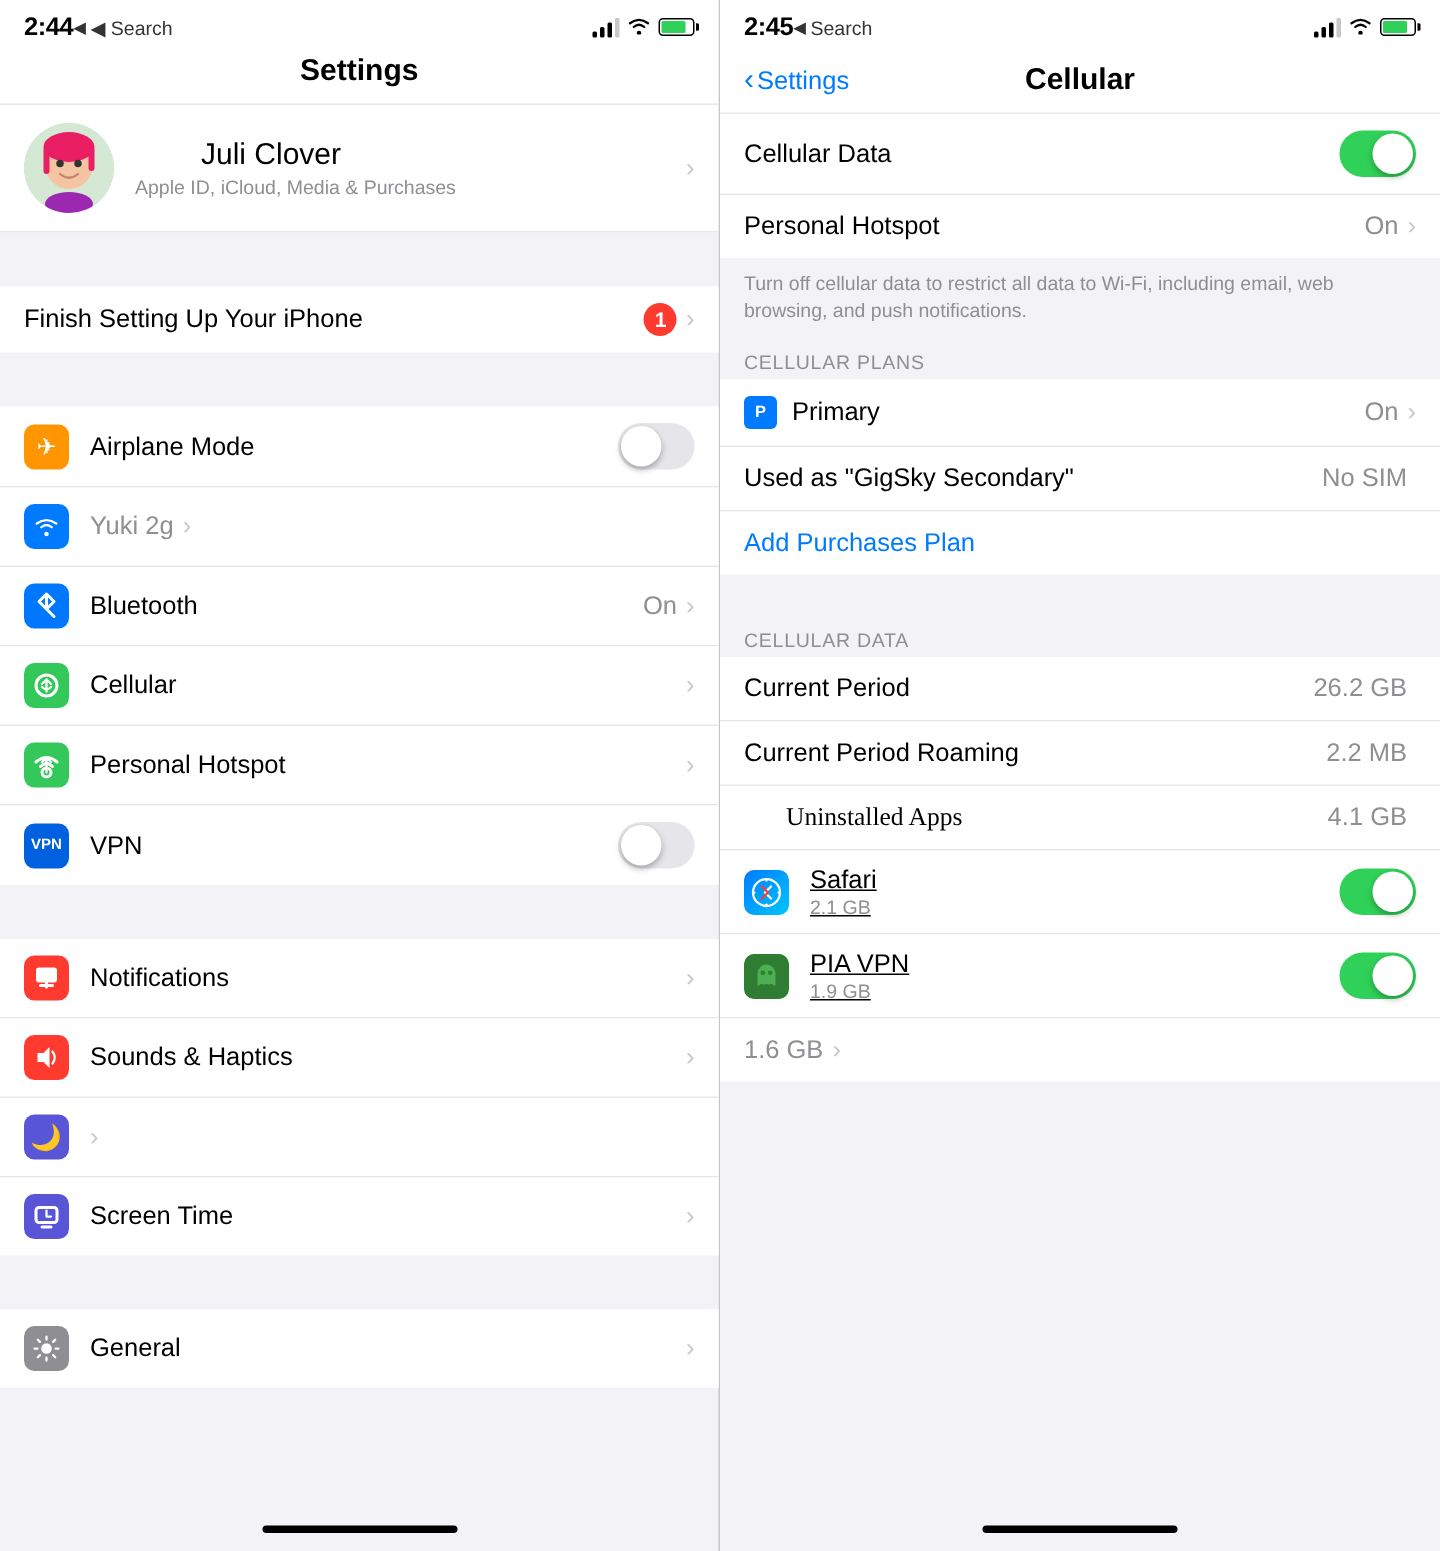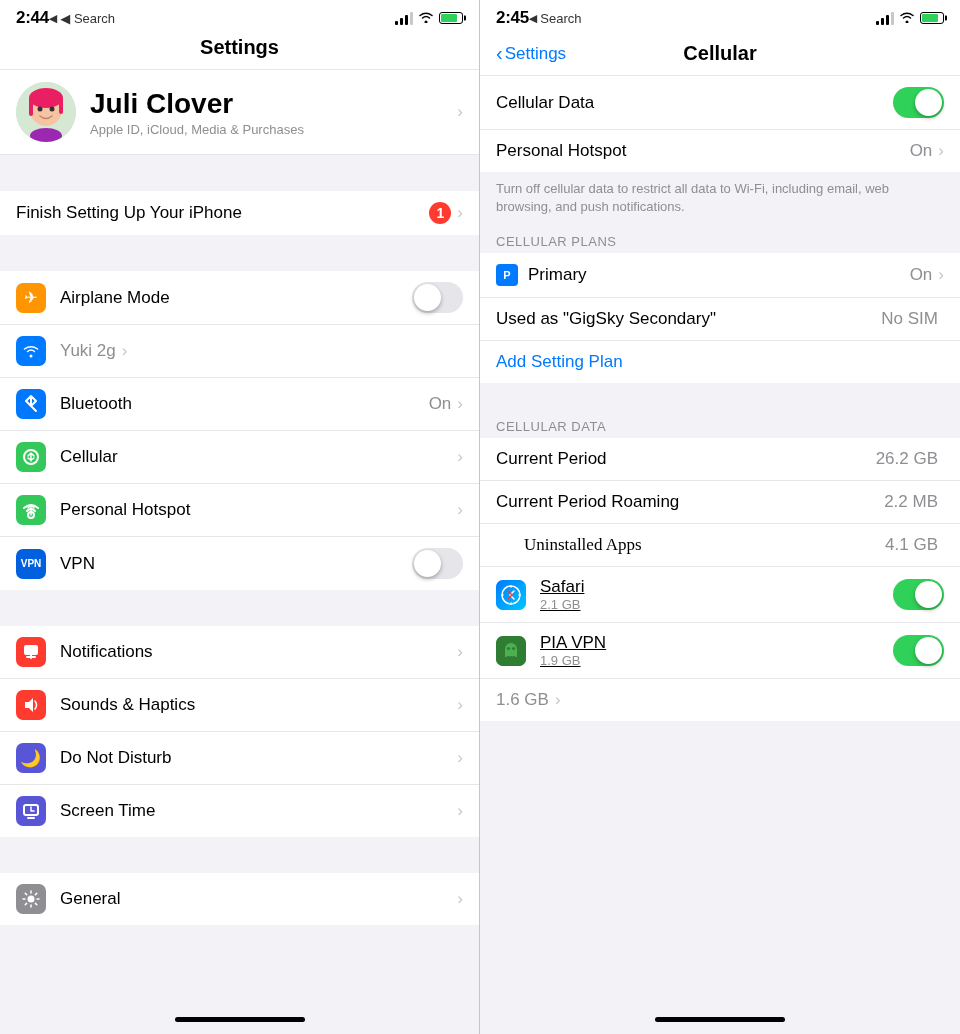--- a/index.html
+++ b/index.html
@@ -138,22 +138,23 @@
       height: 60px;
       border-radius: 50%;
       background: #c8e6c9;
       display: flex;
       align-items: center;
       justify-content: center;
       font-size: 32px;
       overflow: hidden;
     }
     .profile-text .name {
-      font-size: 28px;
-      font-weight: 700;
+      font-size: 20px;
+      font-weight: 400;
+      margin-left: 44px;
     }
     .profile-text .subtitle {
       font-size: 13px;
       color: #8e8e93;
       margin-top: 2px;
       text-align: center;
     }
     .chevron {
       color: #c7c7cc;
       font-size: 17px;
@@ -536,21 +537,20 @@
           <polygon points="3,6 7,6 11,2 11,16 7,12 3,12" fill="white"></polygon>
           <path d="M13 5 Q16 9 13 13" stroke="white" stroke-width="1.5" fill="none" stroke-linecap="round"></path>
         </svg>
       </div>
       <span class="row-label">Sounds &amp; Haptics</span>
       <span class="chevron">›</span>
     </div>
 
     <div class="settings-row">
       <div class="row-icon icon-purple" style="font-size:17px;">🌙</div>
-      <span class="row-label">Do Not Disturb</span>
       <span class="chevron">›</span>
     </div>
 
     <div class="settings-row">
       <div class="row-icon icon-purple-screen">
         <svg width="18" height="18" viewBox="0 0 18 18">
           <rect x="2" y="3" width="14" height="10" rx="2" fill="none" stroke="white" stroke-width="2"></rect>
           <path d="M6 16 L12 16" stroke="white" stroke-width="2" stroke-linecap="round"></path>
           <path d="M9 9 L9 5 M9 9 L12 9" stroke="white" stroke-width="1.5" stroke-linecap="round" fill="none"></path>
         </svg>
@@ -650,21 +650,21 @@
       <span class="row-value">On</span>
       <span class="chevron">›</span>
     </div>
 
     <div class="settings-row">
       <span class="row-label">Used as "GigSky Secondary"</span>
       <span class="row-value">No SIM</span>
     </div>
 
     <div class="settings-row">
-      <span style="color:#007aff; font-size:17px;">Add Setting Plan</span>
+      <span style="color:#007aff; font-size:17px;">Add Purchases Plan</span>
     </div>
   </div>
 
   <div class="section-divider" style="height:28px;"></div>
 
   <div class="cellular-plan-label">CELLULAR DATA</div>
 
   <div class="settings-list">
 
     <div class="settings-row">

